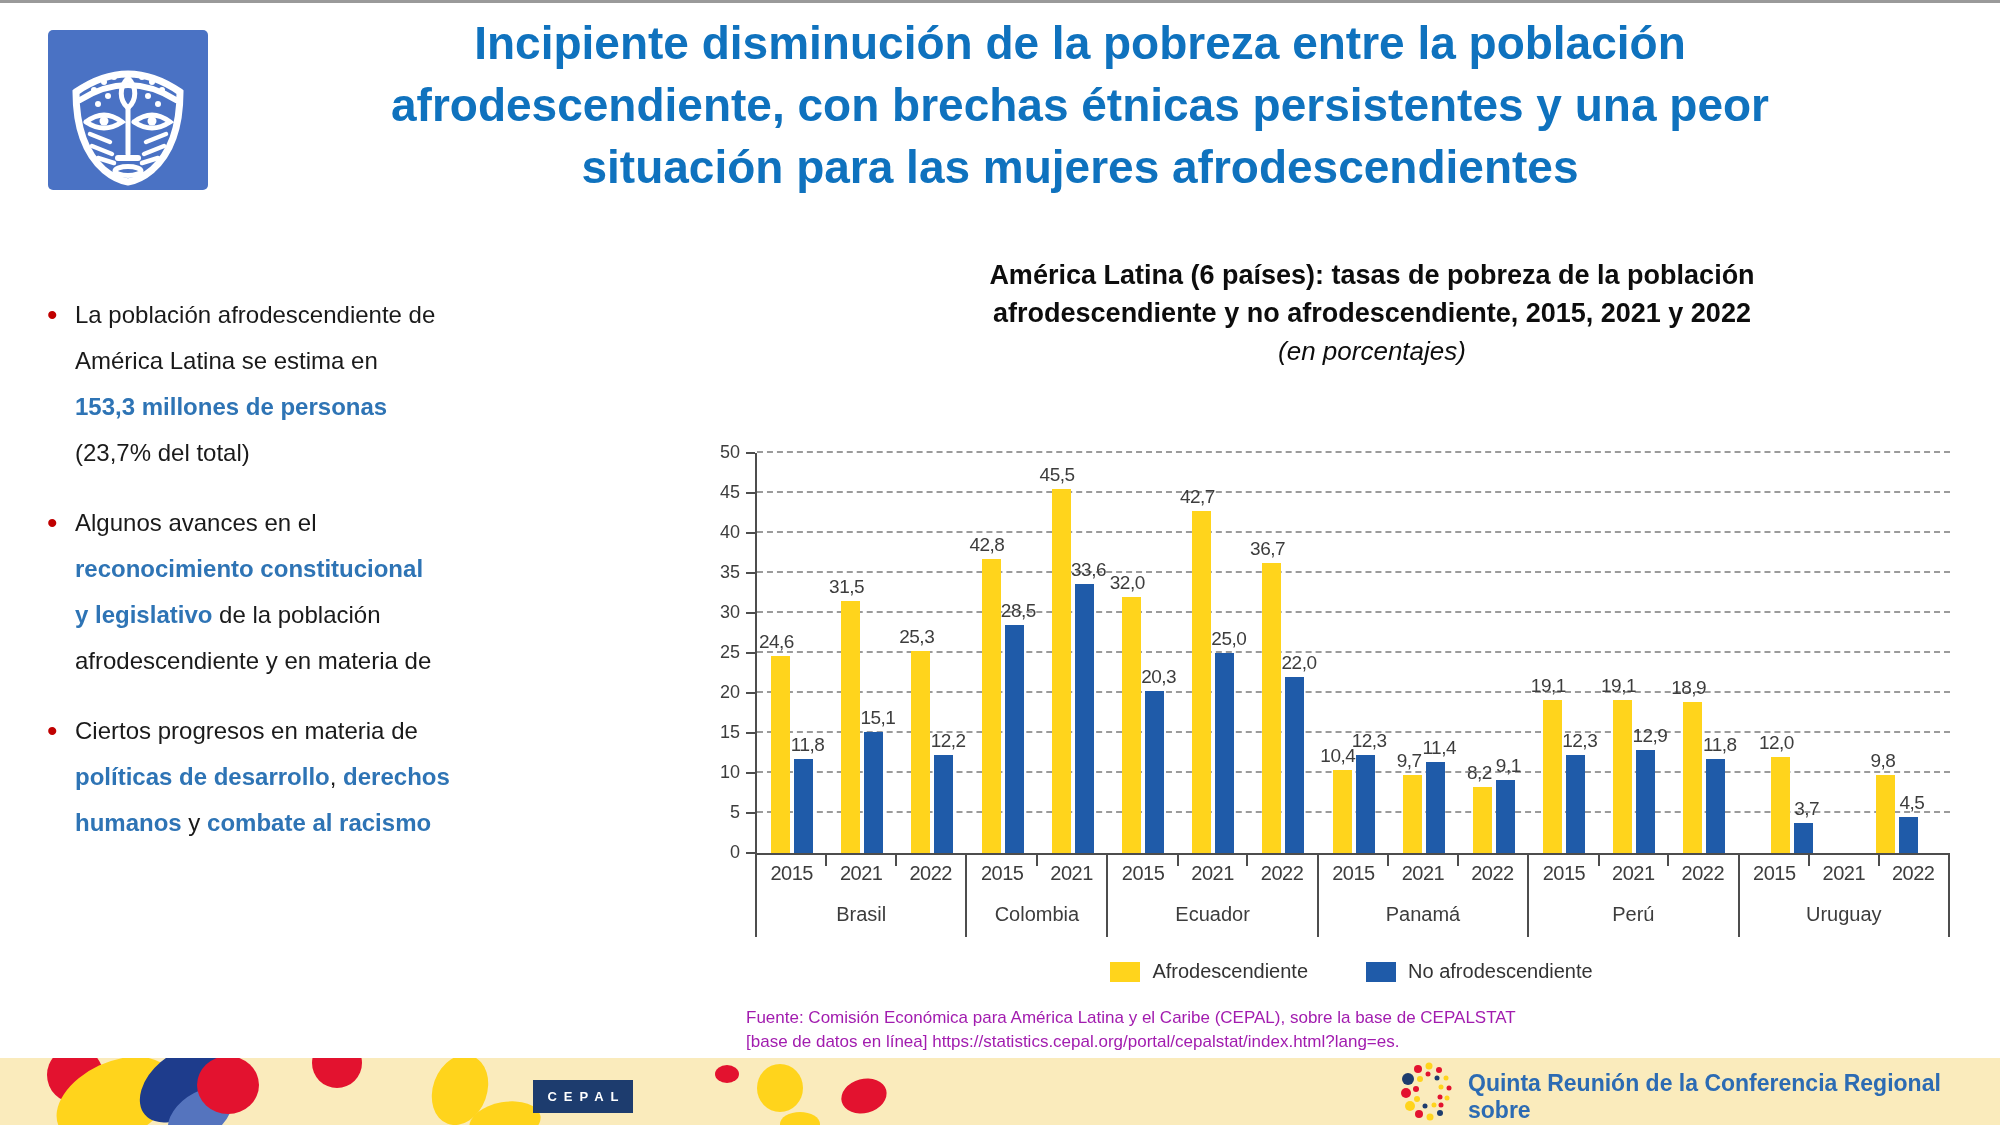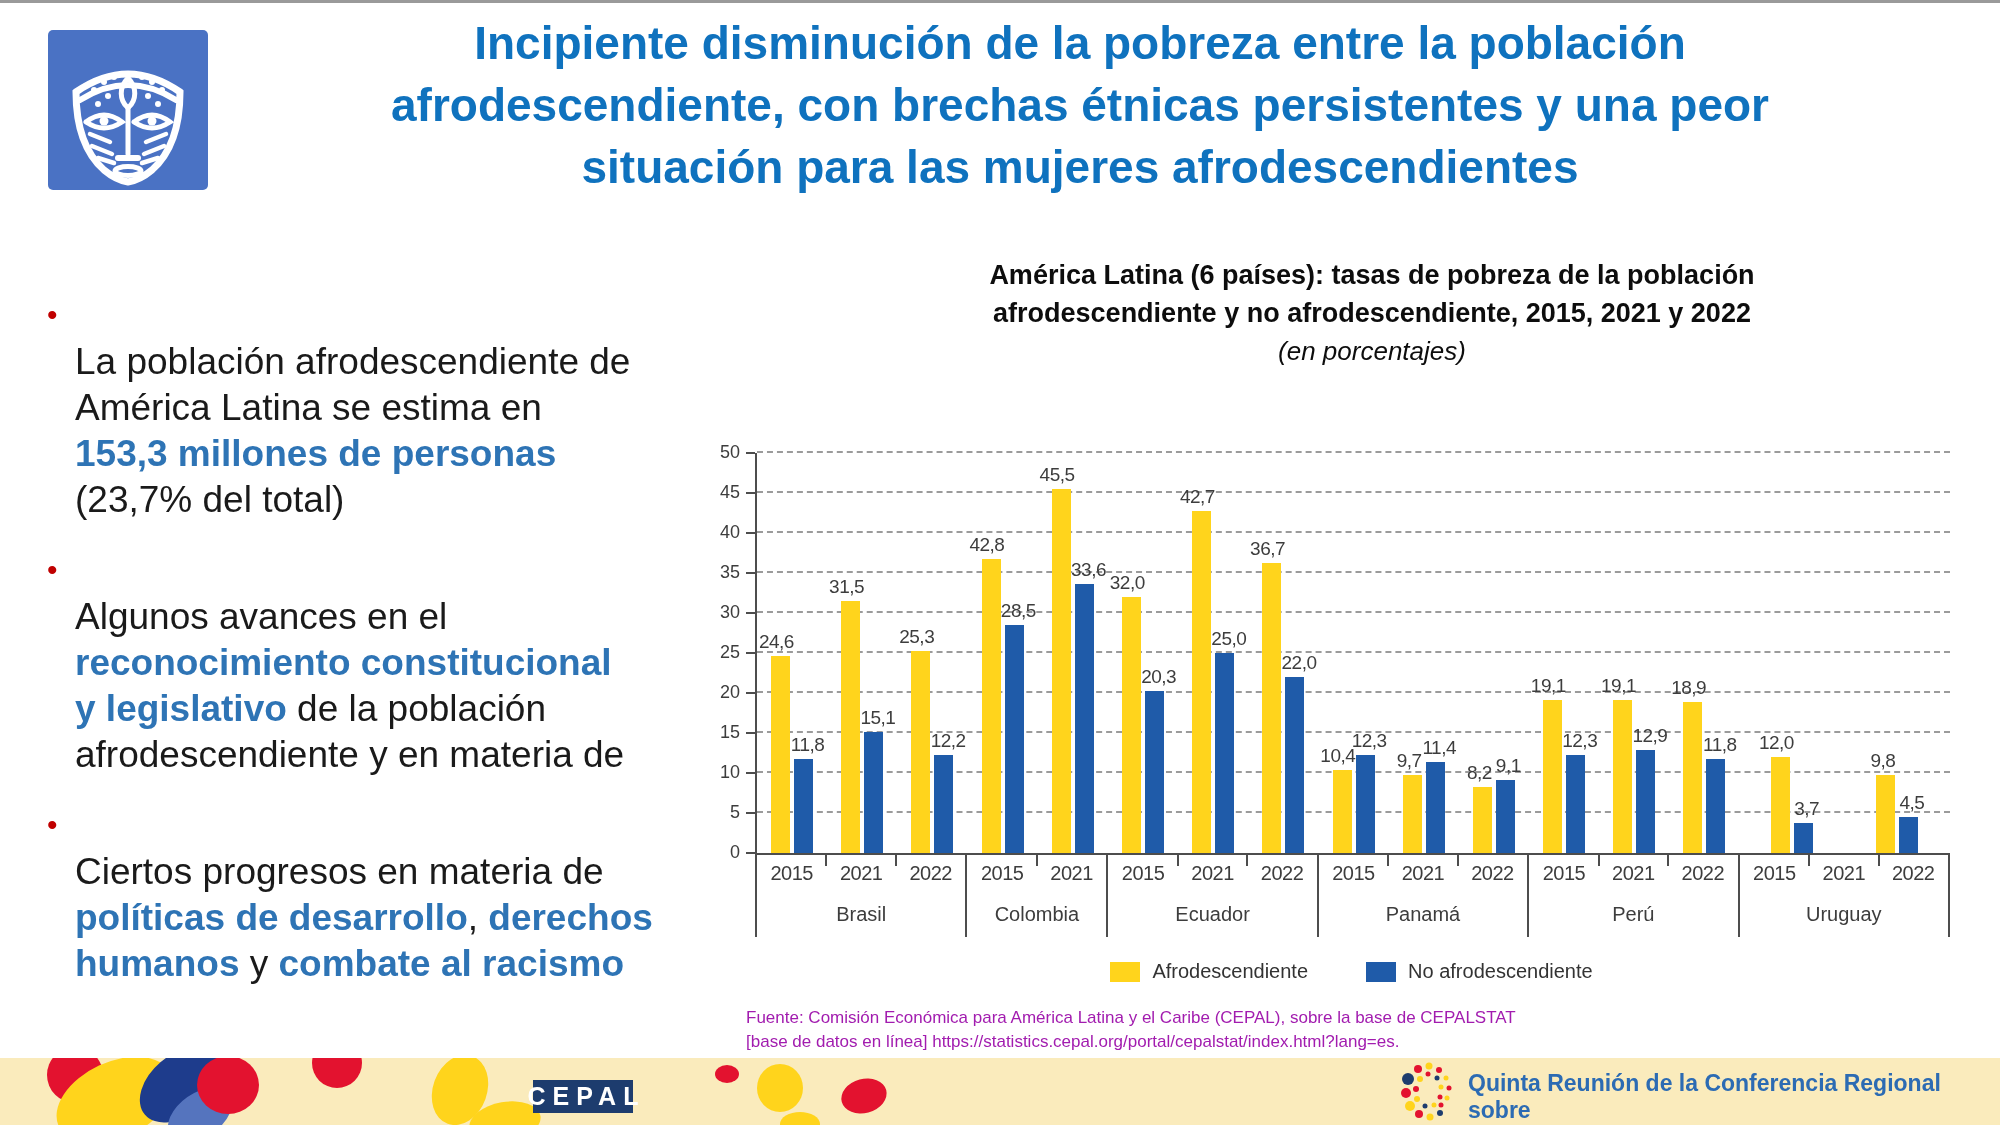--- a/index.html
+++ b/index.html
@@ -15,21 +15,21 @@
   .mask-logo { position:absolute; left:48px; top:30px; width:160px; height:160px; }
   .main-title {
     position:absolute; left:180px; top:12px; width:1800px; text-align:center;
     color:#0F72BE; font-size:46px; line-height:62px; font-weight:bold;
   }
 
   
   .bullets { position:absolute; left:44px; top:292px; width:690px; }
   .bullet { display:flex; margin-bottom:24px; }
   .bdot { color:#C00000; width:31px; flex:0 0 31px; font-size:30px; line-height:46px; padding-left:3px; }
-  .btext { font-size:37px; line-height:46px; color:#1a1a1a;margin-top:47px; }
+  .btext { font-size:24px; line-height:46px; color:#1a1a1a; }
   .emph { color:#2E74B5; font-weight:bold; }
 
   
   .chart-title {
     position:absolute; left:752px; top:256px; width:1240px; text-align:center;
     font-size:27px; line-height:38px; font-weight:bold; color:#0d0d0d;
   }
   .chart-subtitle { font-weight:normal; font-style:italic; font-size:26px; }
 
   .plot {
@@ -67,21 +67,21 @@
   .litem { display:flex; align-items:center; gap:12px; font-size:20px; color:#333; }
   .lswatch { width:30px; height:20px; }
 
   .source { position:absolute; left:746px; top:1006px; font-size:17px; line-height:24px; color:#a21caf; }
 
   
   .footer { position:absolute; left:0; bottom:0; width:2000px; height:67px; background:#FAEBBC; }
   .blobs { position:absolute; left:0; top:0; width:2000px; height:67px; }
   .cepal-box {
     position:absolute; left:533px; top:22px; width:100px; height:33px; background:#1D3C6E;
-    color:#fff; font-weight:bold; font-size:25px; letter-spacing:7px;
+    color:#fff; font-weight:bold; font-size:13px; letter-spacing:7px;
     display:flex; align-items:center; justify-content:center; padding-left:7px;
   }
   .dots-logo { position:absolute; left:1398px; top:3px; width:58px; height:62px; }
   .conf-text { position:absolute; left:1468px; top:12px; font-size:23px; line-height:27px;
                font-weight:bold; color:#2C6BB3; }
 </style>
 </head>
 <body>
 
 <div class="slide">

